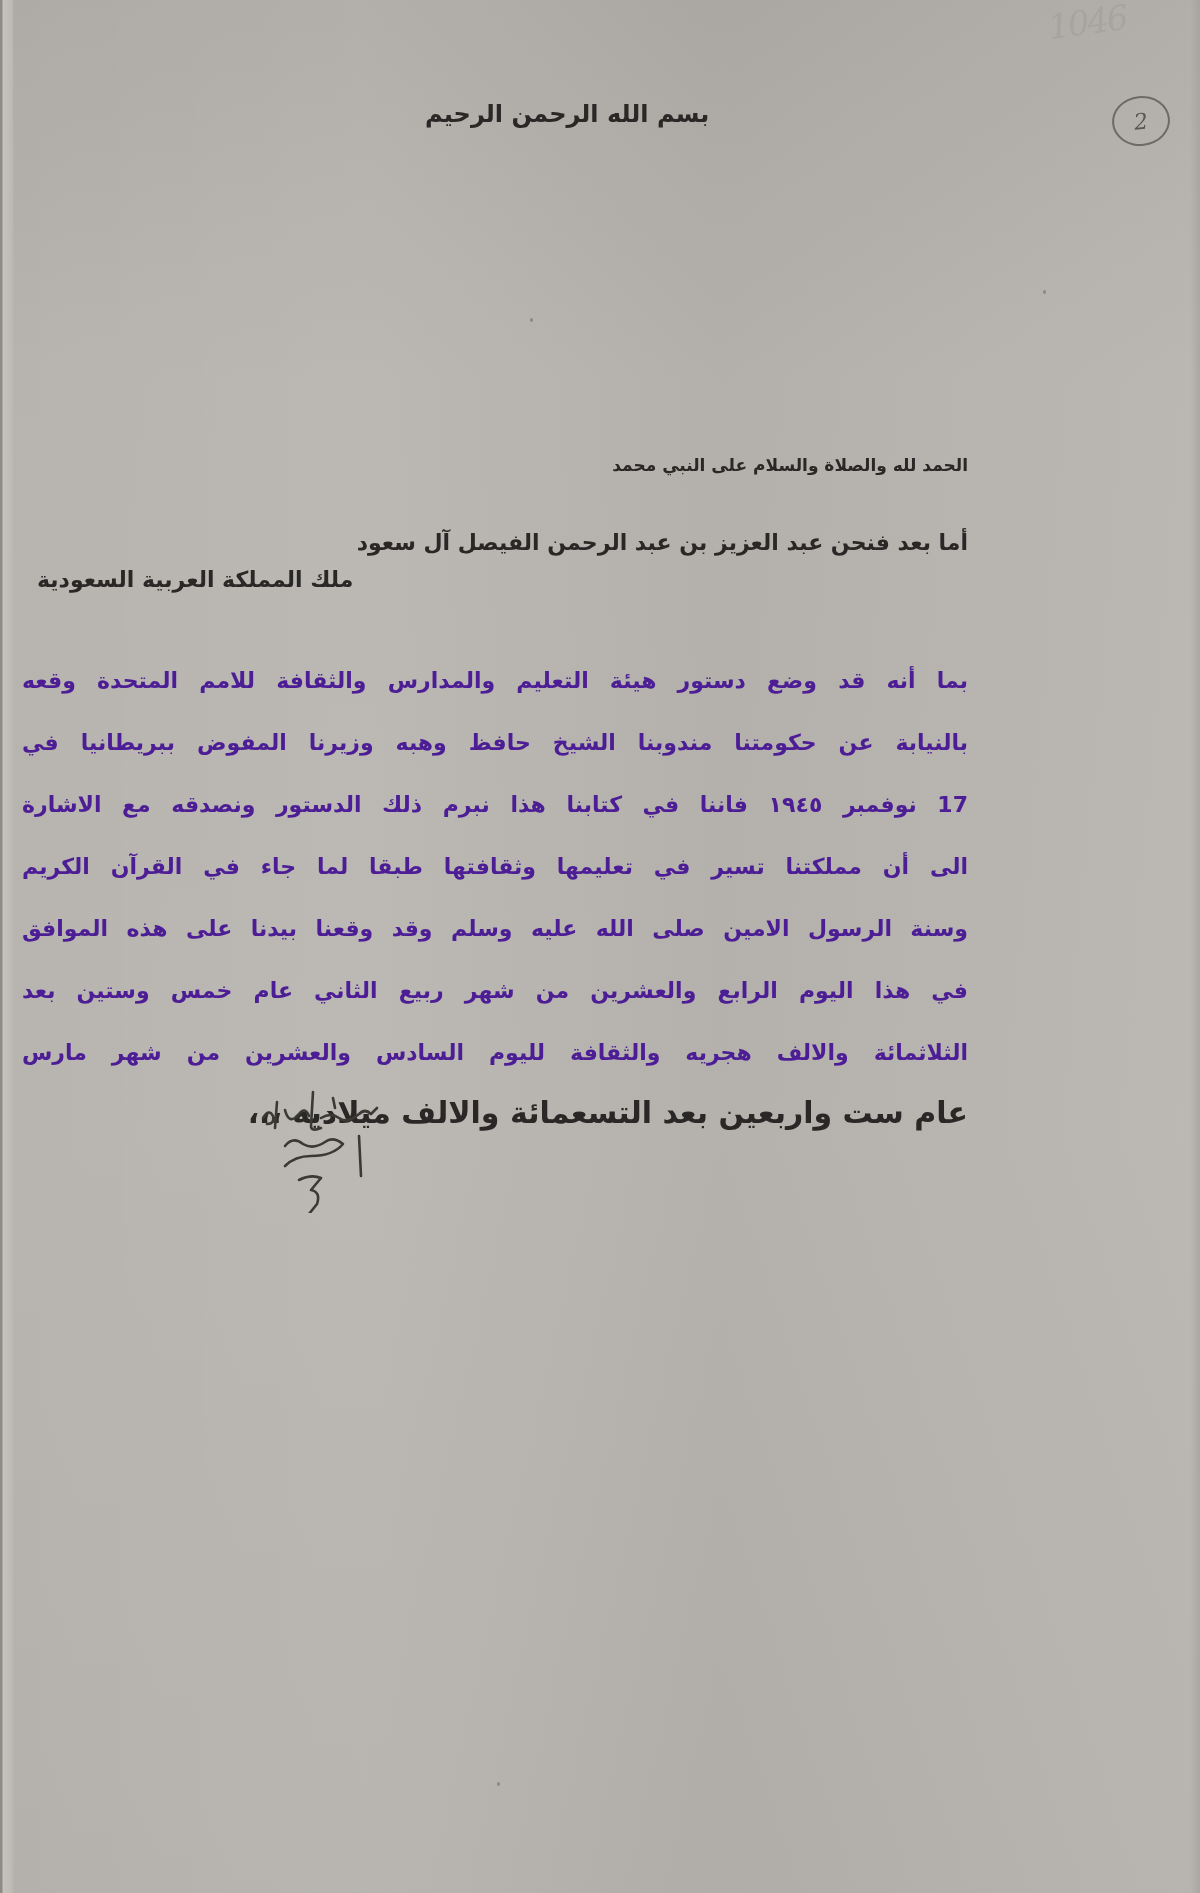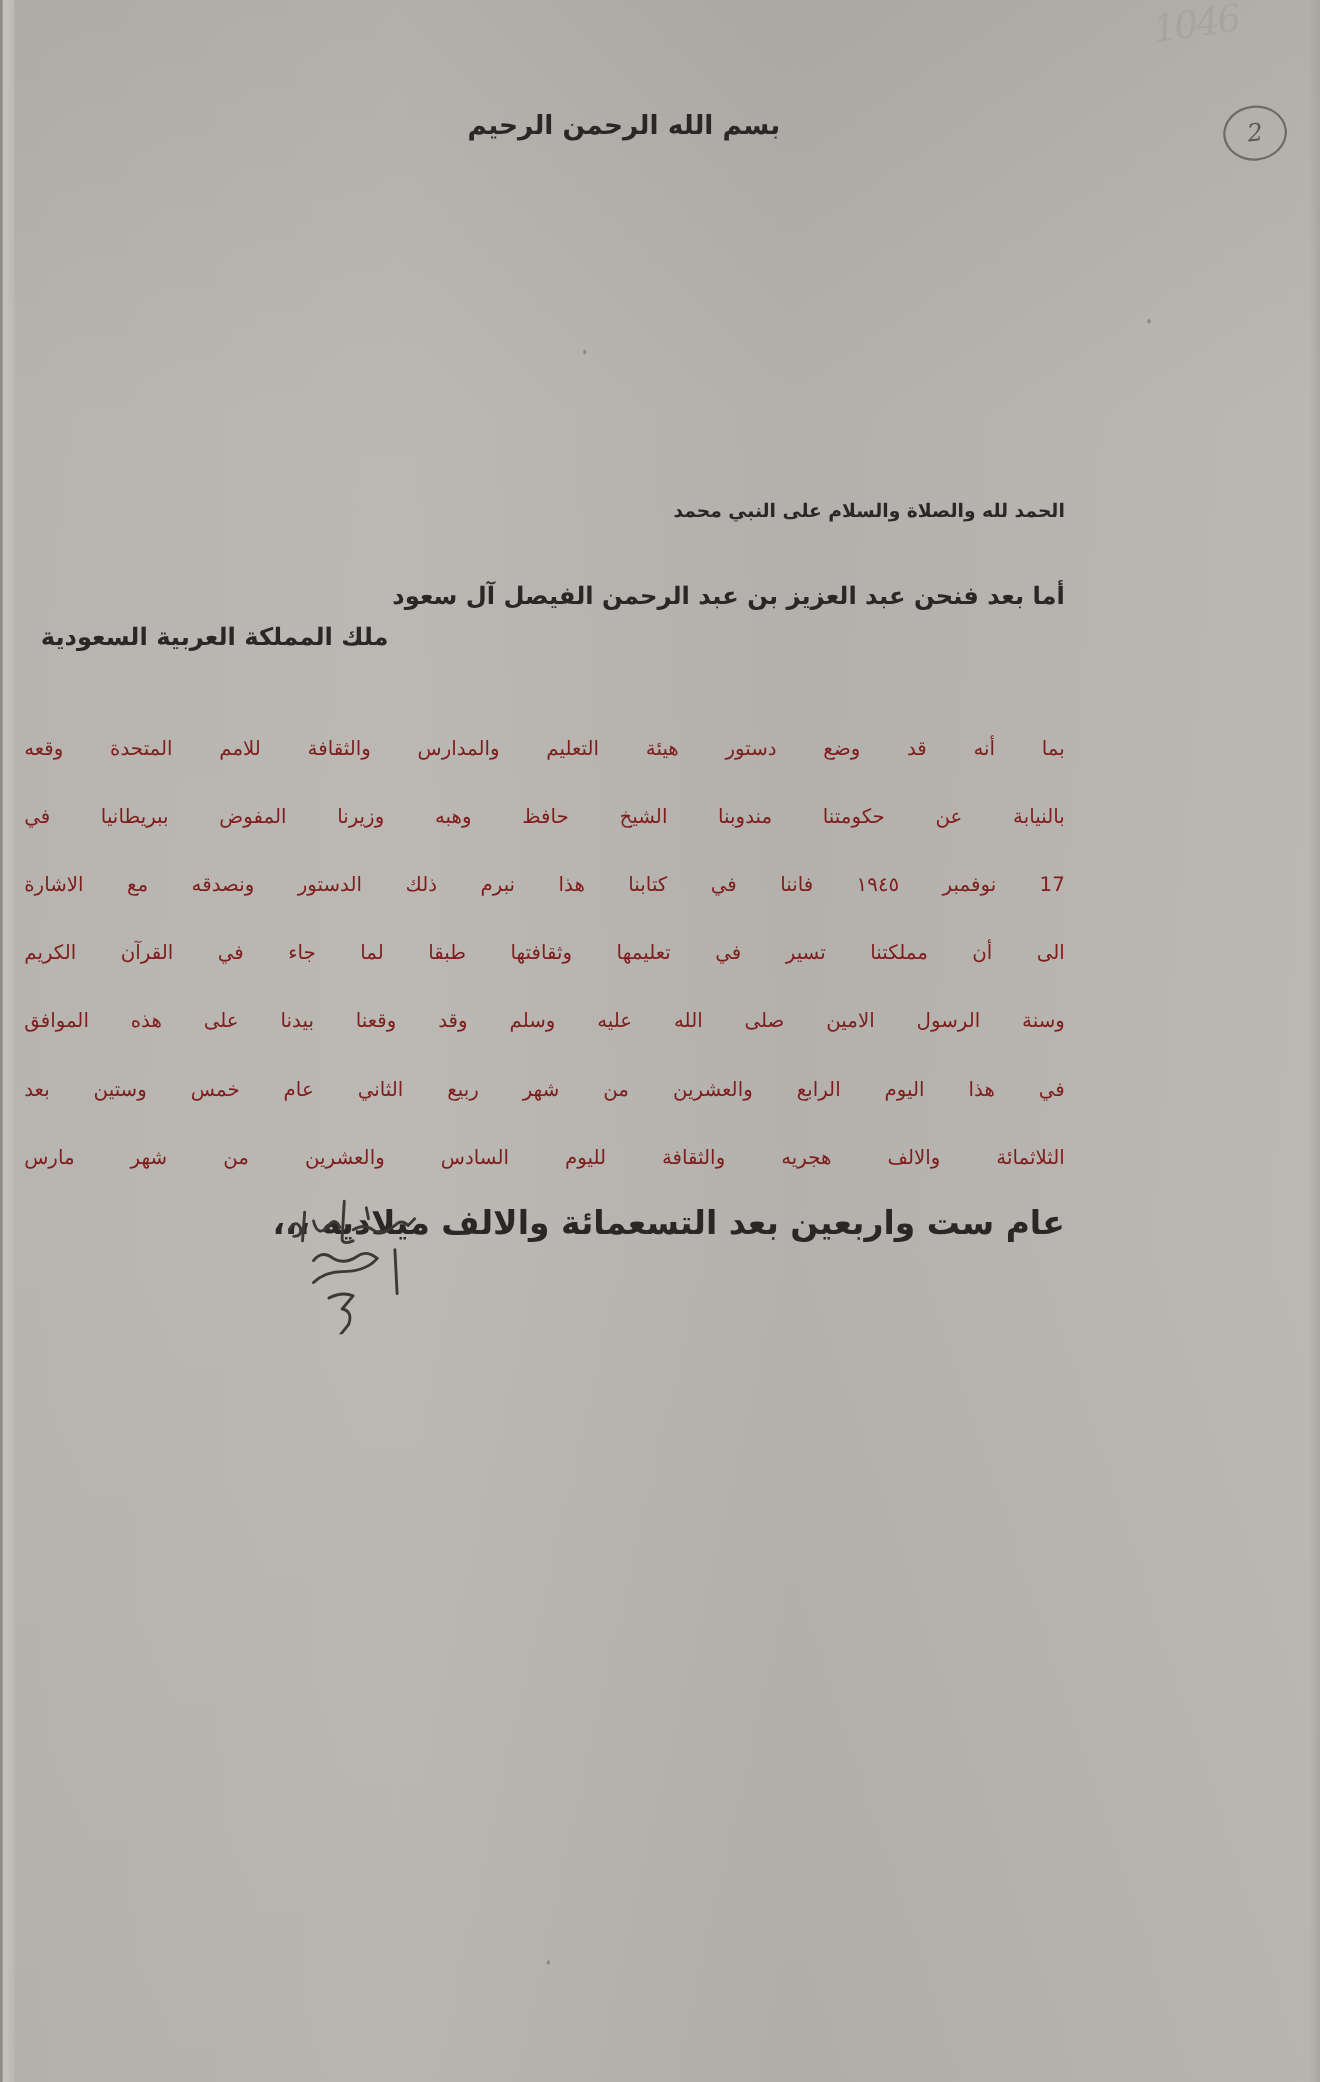--- a/index.html
+++ b/index.html
@@ -100,23 +100,23 @@
       position: absolute;
       right: 232px;
       left: 22px;
       top: 650px;
       direction: rtl;
     }
     .body-line {
       display: block;
       height: 62px;
       line-height: 62px;
-      font-size: 18px;
-      font-weight: normal;
-      color: #7f1d1d;
+      font-size: 22px;
+      font-weight: bold;
+      color: #4c1d95;
       text-align: justify;
       text-align-last: justify;
       white-space: nowrap;
       overflow: hidden;
       font-family: "DejaVu Sans", sans-serif;
     }
     .closing-line {
       right: 232px;
       top: 1095px;
       font-size: 30px;

